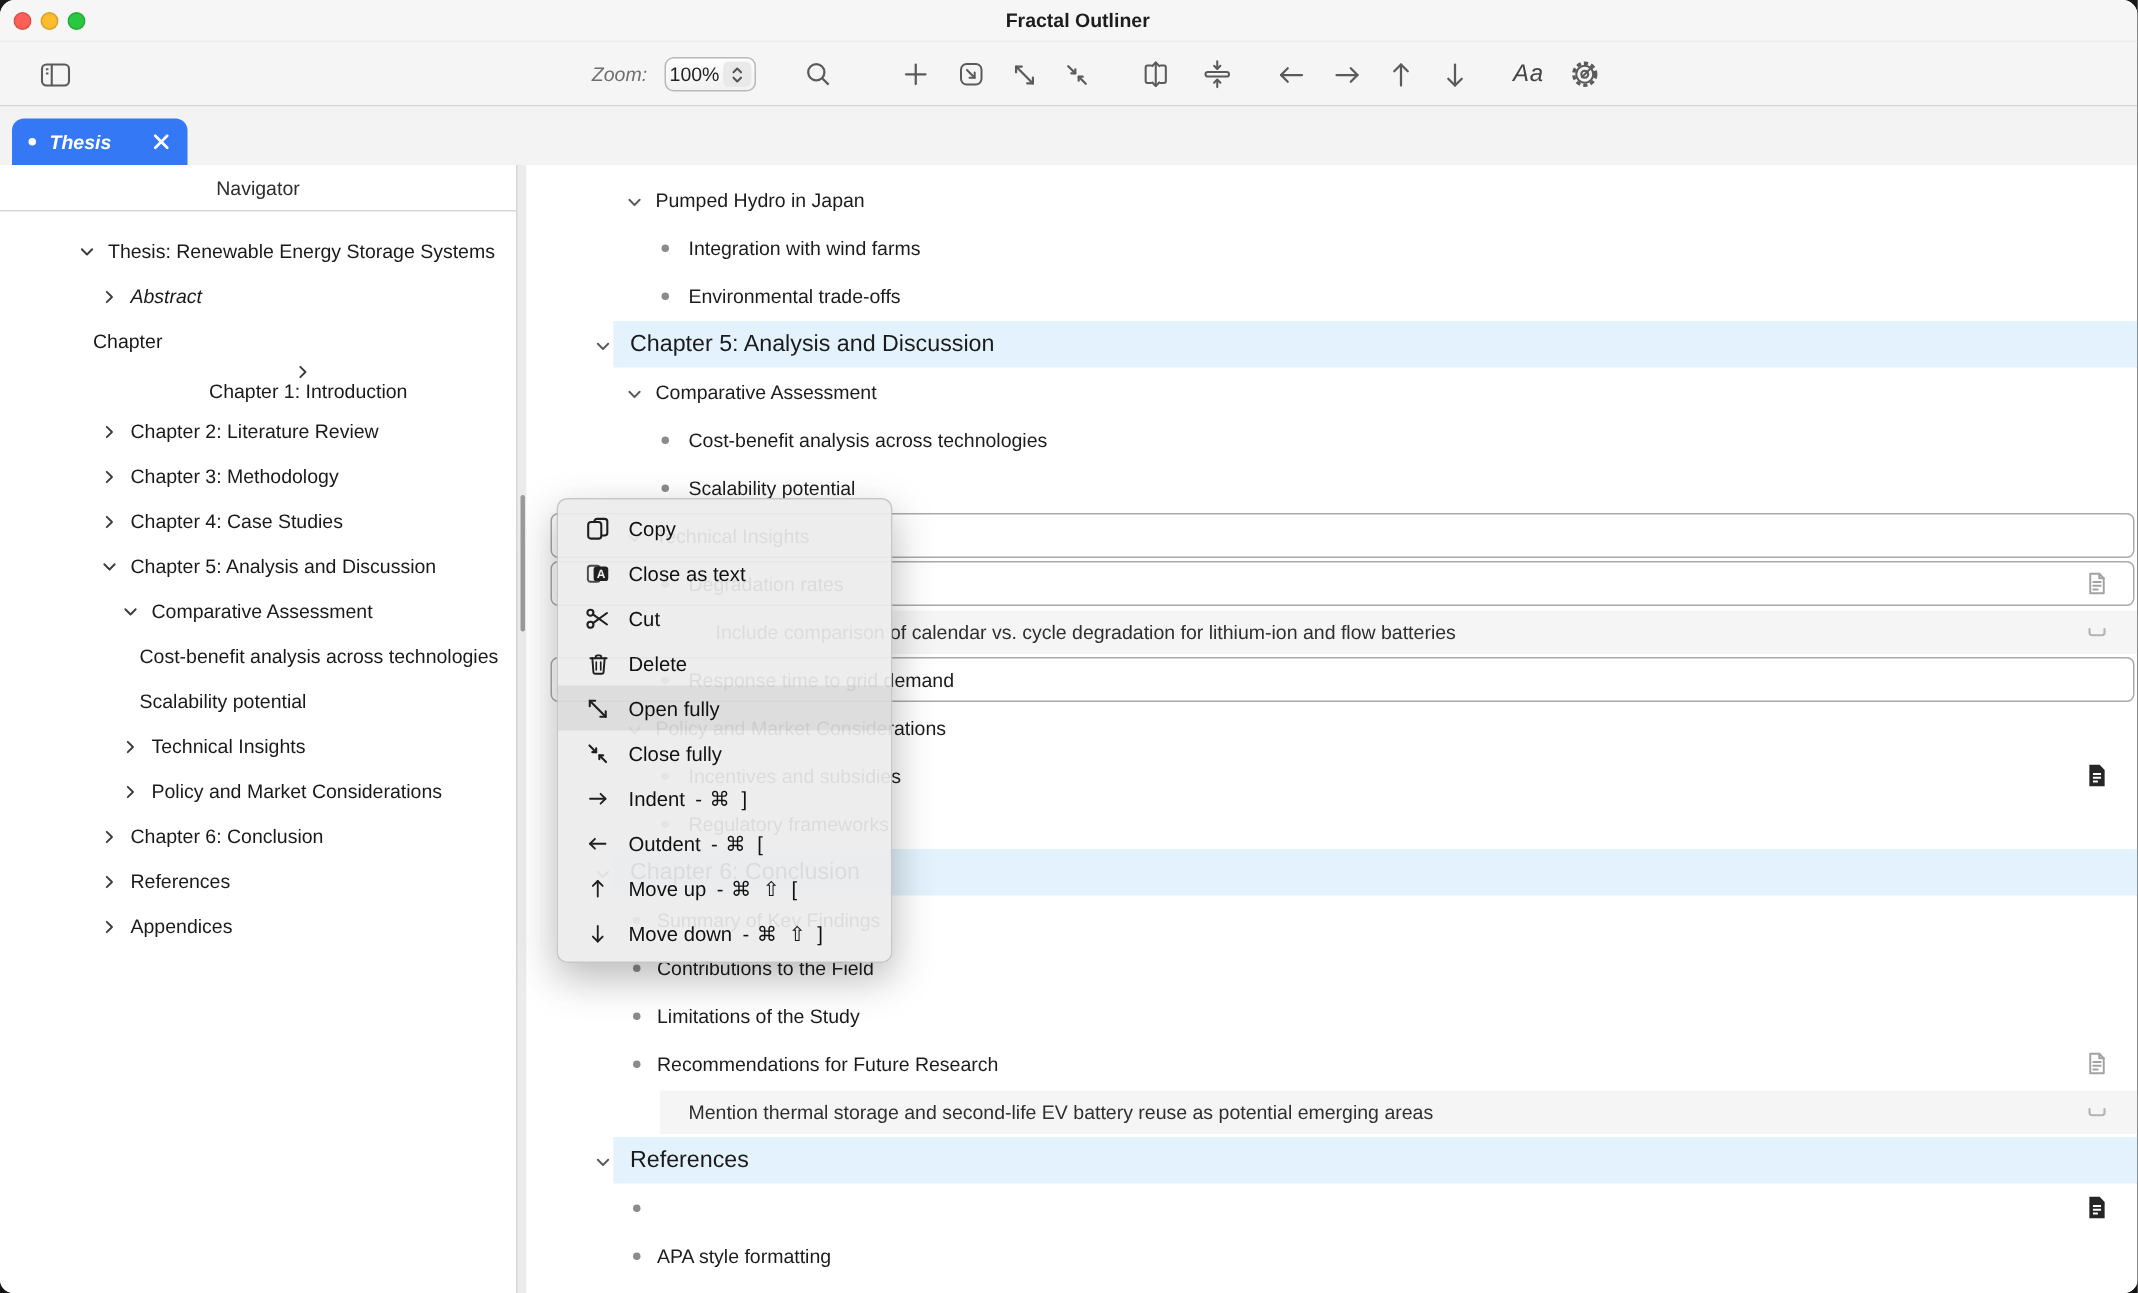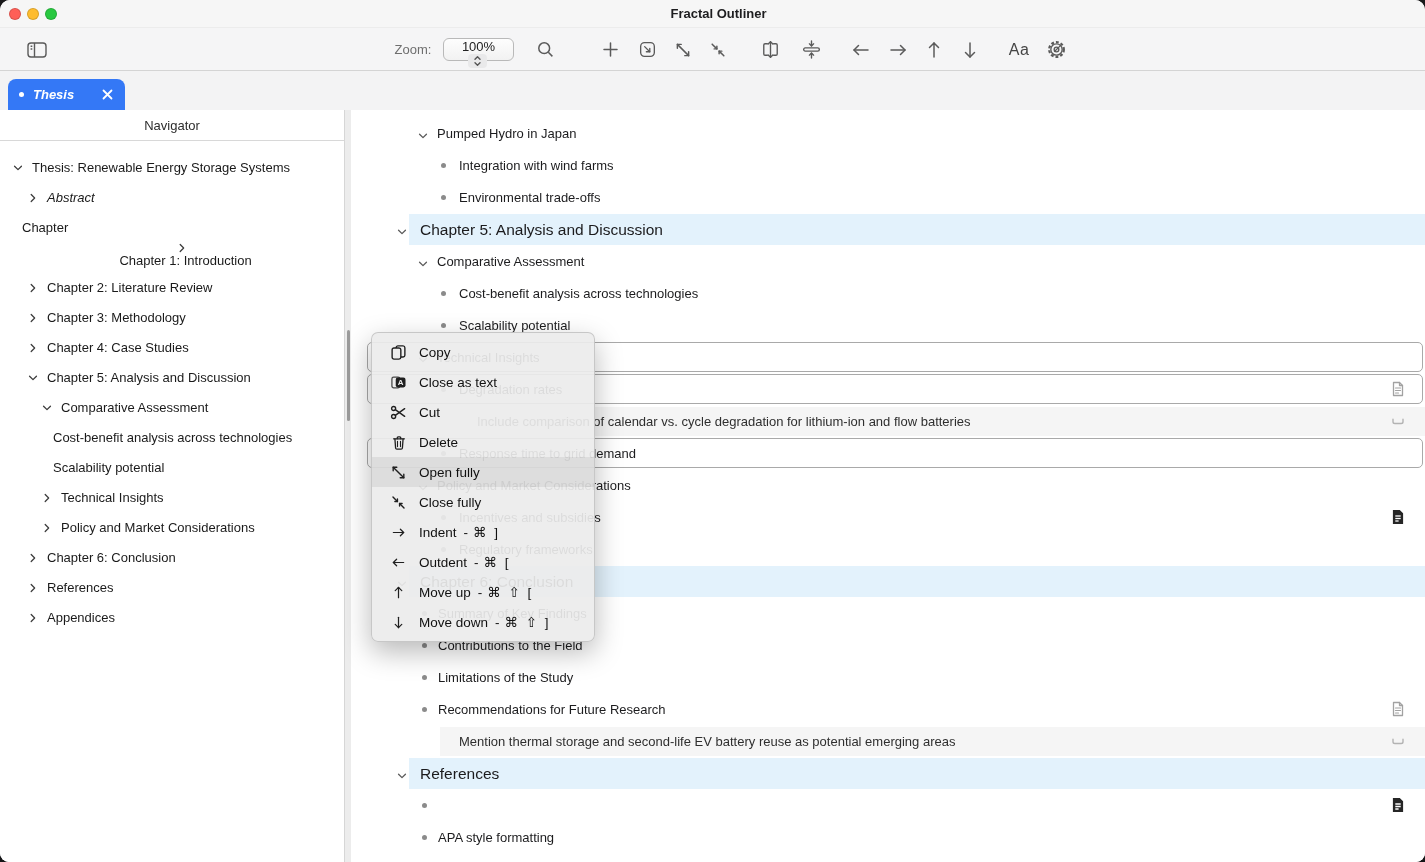--- a/index.html
+++ b/index.html
@@ -9,39 +9,39 @@
   
   .titlebar{position:absolute;left:0;top:0;width:100%;height:28px;background:#f6f6f6;border-bottom:1px solid #ececec;}
   .traffic{position:absolute;top:8px;width:12px;height:12px;border-radius:50%;border:.5px solid rgba(0,0,0,.15);}
   .t-red{left:9px;background:#ff5f57;}
   .t-yellow{left:27px;background:#febc2e;}
   .t-green{left:45px;background:#28c840;}
   .win-title{position:absolute;left:0;right:0;top:0;height:28px;line-height:28px;text-align:center;font-size:13px;font-weight:bold;color:#1d1d1f;padding-left:12px;}
 
   
   .toolbar{position:absolute;left:0;top:28px;width:100%;height:43px;background:#f5f5f6;border-bottom:1px solid #d4d4d4;color:#5a5a5a;}
-  .tb{position:absolute;top:0;height:43px;display:flex;align-items:center;justify-content:center;}
+  .tb{position:absolute;top:0;height:43px;display:flex;align-items:center;justify-content:center;font-style:italic;}
   .tb svg{display:block;}
   .zoom-label{font-size:13px;color:#6e6e6e;}
-  .zoom-ctl{position:absolute;left:443px;top:10px;width:71px;height:23px;background:linear-gradient(#fdfdfd,#f2f2f2);border:1px solid #b9b9b9;border-radius:6px;display:flex;align-items:center;flex-direction:column;}
+  .zoom-ctl{position:absolute;left:443px;top:10px;width:61px;height:23px;background:linear-gradient(#fdfdfd,#f2f2f2);border:1px solid #b9b9b9;border-radius:6px;display:flex;align-items:center;}
   .zoom-val{flex:1;text-align:center;font-size:13px;color:#222;}
   .zoom-stepper{width:19px;height:17px;margin-right:2px;border-radius:4px;background:#e9e9ea;display:flex;align-items:center;justify-content:center;}
   .aa-btn{font-size:16px;color:#454545;letter-spacing:.5px;}
 
   
   .tabstrip{position:absolute;left:0;top:71px;width:100%;height:39px;background:#f3f3f4;}
   .tab{position:absolute;left:8px;bottom:0;width:117px;height:31px;background:#3478f6;border-radius:8px 8px 0 0;display:flex;align-items:center;color:#fff;padding:0 11px;}
   .tab-dot{width:5px;height:5px;border-radius:50%;background:#fff;margin-right:9px;}
   .tab-label{flex:1;font-size:13px;font-weight:bold;font-style:italic;}
   .tab-close{width:14px;height:14px;display:flex;align-items:center;justify-content:center;}
 
   
   .sidebar{position:absolute;left:0;top:110px;width:344px;height:752px;background:#fff;}
   .nav-header{height:31px;line-height:31px;text-align:center;font-size:13px;color:#2d2d2d;border-bottom:1px solid #d8d8d8;}
-  .s-items{position:relative;padding-top:11px;}
+  .s-items{position:relative;padding-top:11px;padding-left:40px;}
   .s-item{position:relative;height:30px;display:flex;align-items:center;font-size:13px;color:#1a1a1a;white-space:nowrap;}
   .s-item .chev{width:11px;height:11px;color:#3c3c3c;margin-right:9px;flex:none;}
   .divider{position:absolute;left:344px;top:110px;width:7px;height:752px;background:#ececec;border-left:1px solid #d6d6d6;}
   .scroll-thumb{position:absolute;left:2px;top:220px;width:2.5px;height:91px;background:#9b9b9b;border-radius:2px;}
 
   
   .content{position:absolute;left:351px;top:110px;width:1074px;height:752px;background:#fff;overflow:hidden;}
   .rows{position:relative;padding-top:8px;}
   .row{position:relative;height:32px;}
   .row .bg-blue{position:absolute;left:58px;right:0;top:0;height:31px;background:#e3f2fc;}

